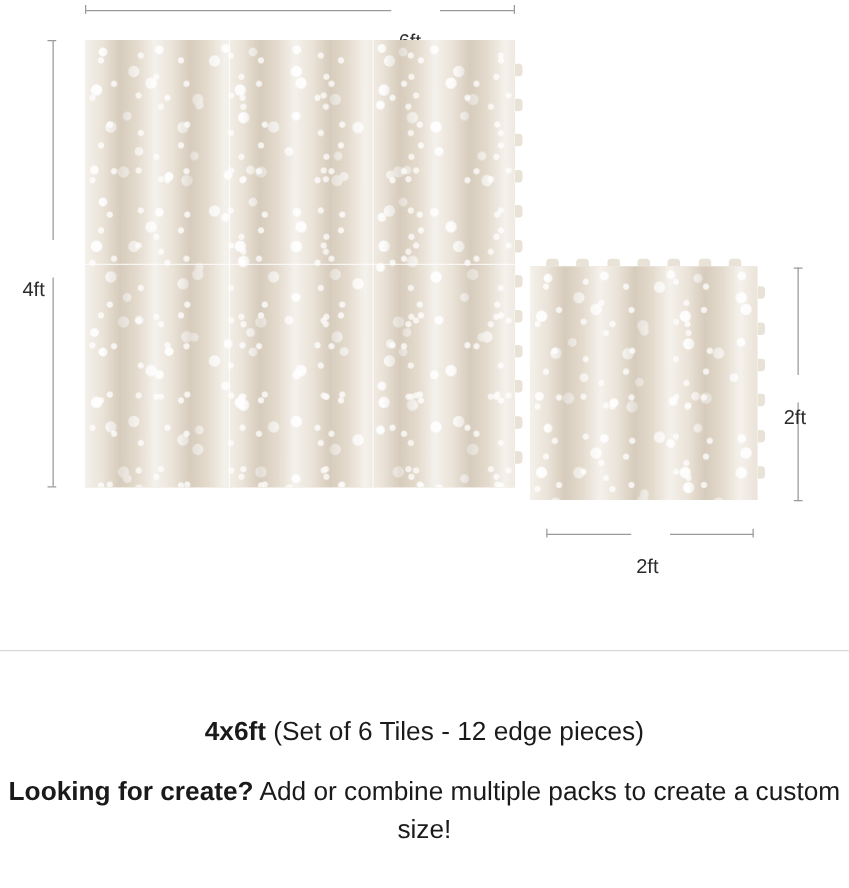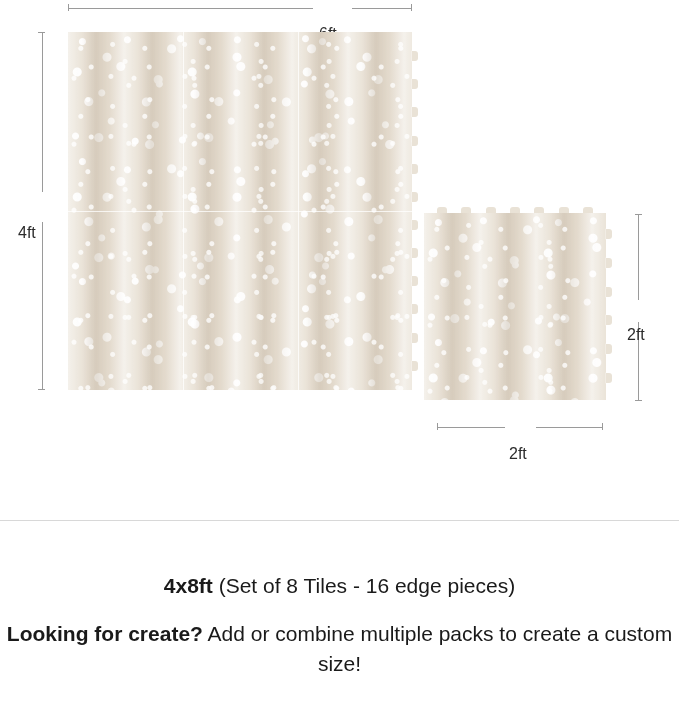--- a/index.html
+++ b/index.html
@@ -268,18 +268,18 @@
   <div class="tick-v" style="left:437px; top:423px;"></div>
   <div class="tick-v" style="left:602px; top:423px;"></div>
   <div class="meas-label" style="left:509px; top:421px;">2ft</div>
 
 </div>
 
 <div id="divider"></div>
 
 <div id="info-block">
   <div class="info-line">
-    <span class="strong">4x8ft</span><span> (Set of 8 Tiles - 16 edge pieces)</span>
+    <span class="strong">4x6ft</span><span> (Set of 6 Tiles - 12 edge pieces)</span>
   </div>
   <div id="bigger-line">
     <span class="strong">Looking for create?</span><span> Add or combine multiple packs to create a custom size!</span>
   </div>
 </div>
 
 </body></html>

